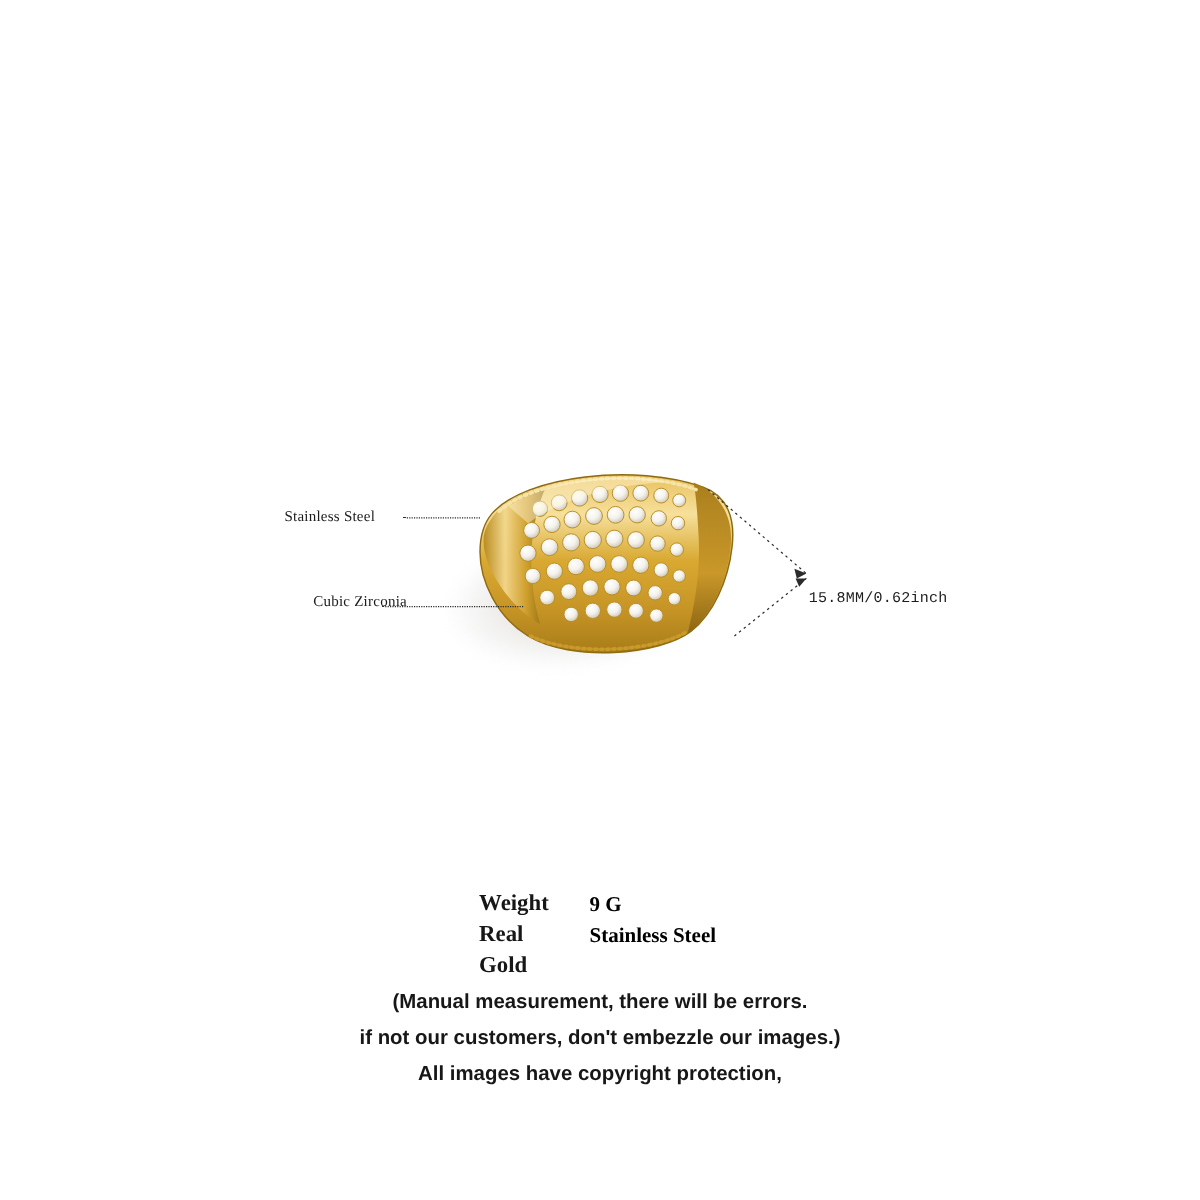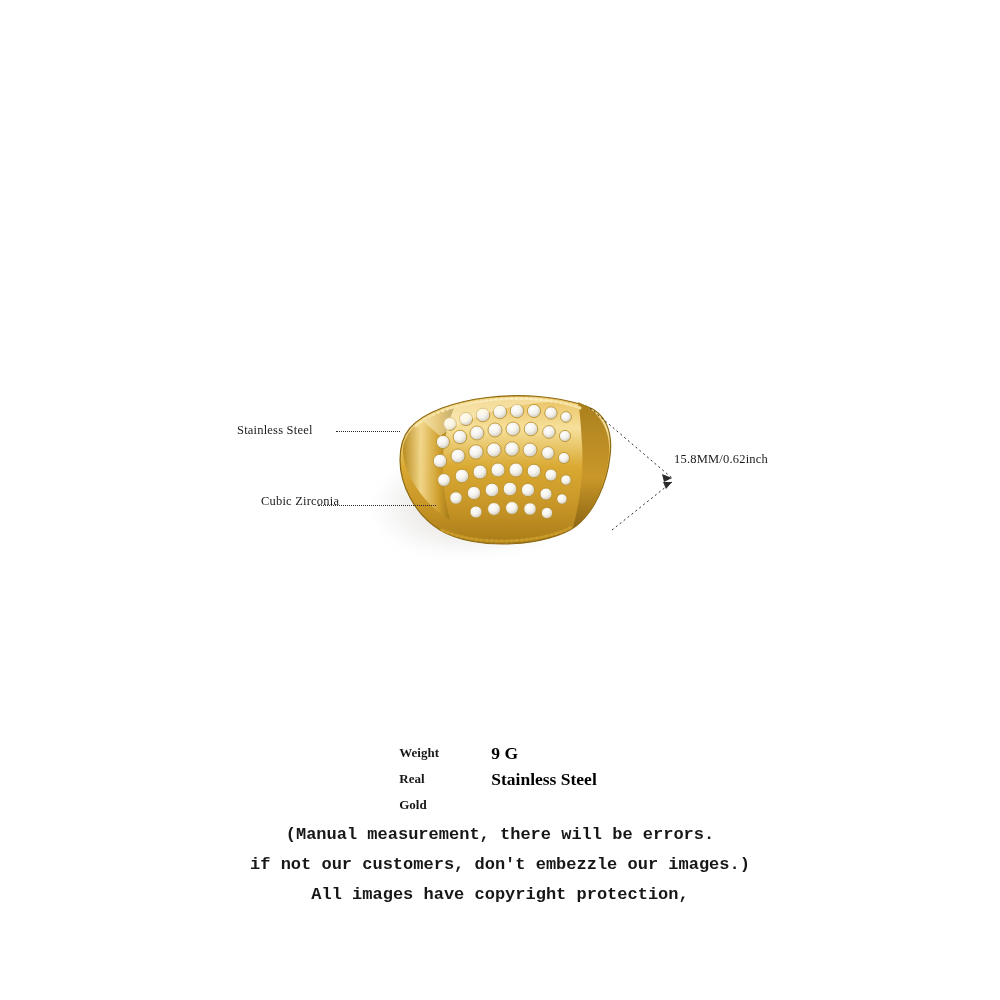--- a/index.html
+++ b/index.html
@@ -50,21 +50,21 @@
   .callout-label {
     position: absolute;
     font-family: "Liberation Serif", serif;
     font-size: 12.5px;
     color: #1c1c1c;
     white-space: nowrap;
     letter-spacing: 0.2px;
   }
   #label-stainless { left: 237px; top: 423px; }
   #label-cz       { left: 218px; top: 494px; margin-left: 43px; }
-  #label-size     { left: 674px; top: 452px; }
+  #label-size     { left: 674px; top: 492px; font-family: Liberation Mono, monospace; }
 
   .leader {
     position: absolute;
     height: 0;
     border-top: 1px dotted #2b2b2b;
   }
   #leader-stainless { left: 336px; top: 431px; width: 64px; }
   #leader-cz        { left: 318px; top: 505px; width: 118px; }
 
   .leader-line-svg {
@@ -87,31 +87,31 @@
     margin-left: -4px;
   }
   .spec-row {
     display: flex;
     line-height: 26px;
   }
   .spec-key {
     width: 92px;
     font-family: "Liberation Serif", serif;
     font-weight: bold;
-    font-size: 13px;
+    font-size: 19px;
     color: #171717;
   }
   .spec-val {
     font-family: "Liberation Serif", serif;
     font-weight: bold;
     font-size: 17.5px;
     color: #000000;
   }
   .note {
-    font-family: Liberation Mono, monospace;
+    font-family: Liberation Sans, sans-serif;
     font-weight: bold;
     font-size: 17px;
     color: #171717;
     line-height: 26px;
     margin-top: 4px;
   }
 </style>
 </head>
 <body>
 

